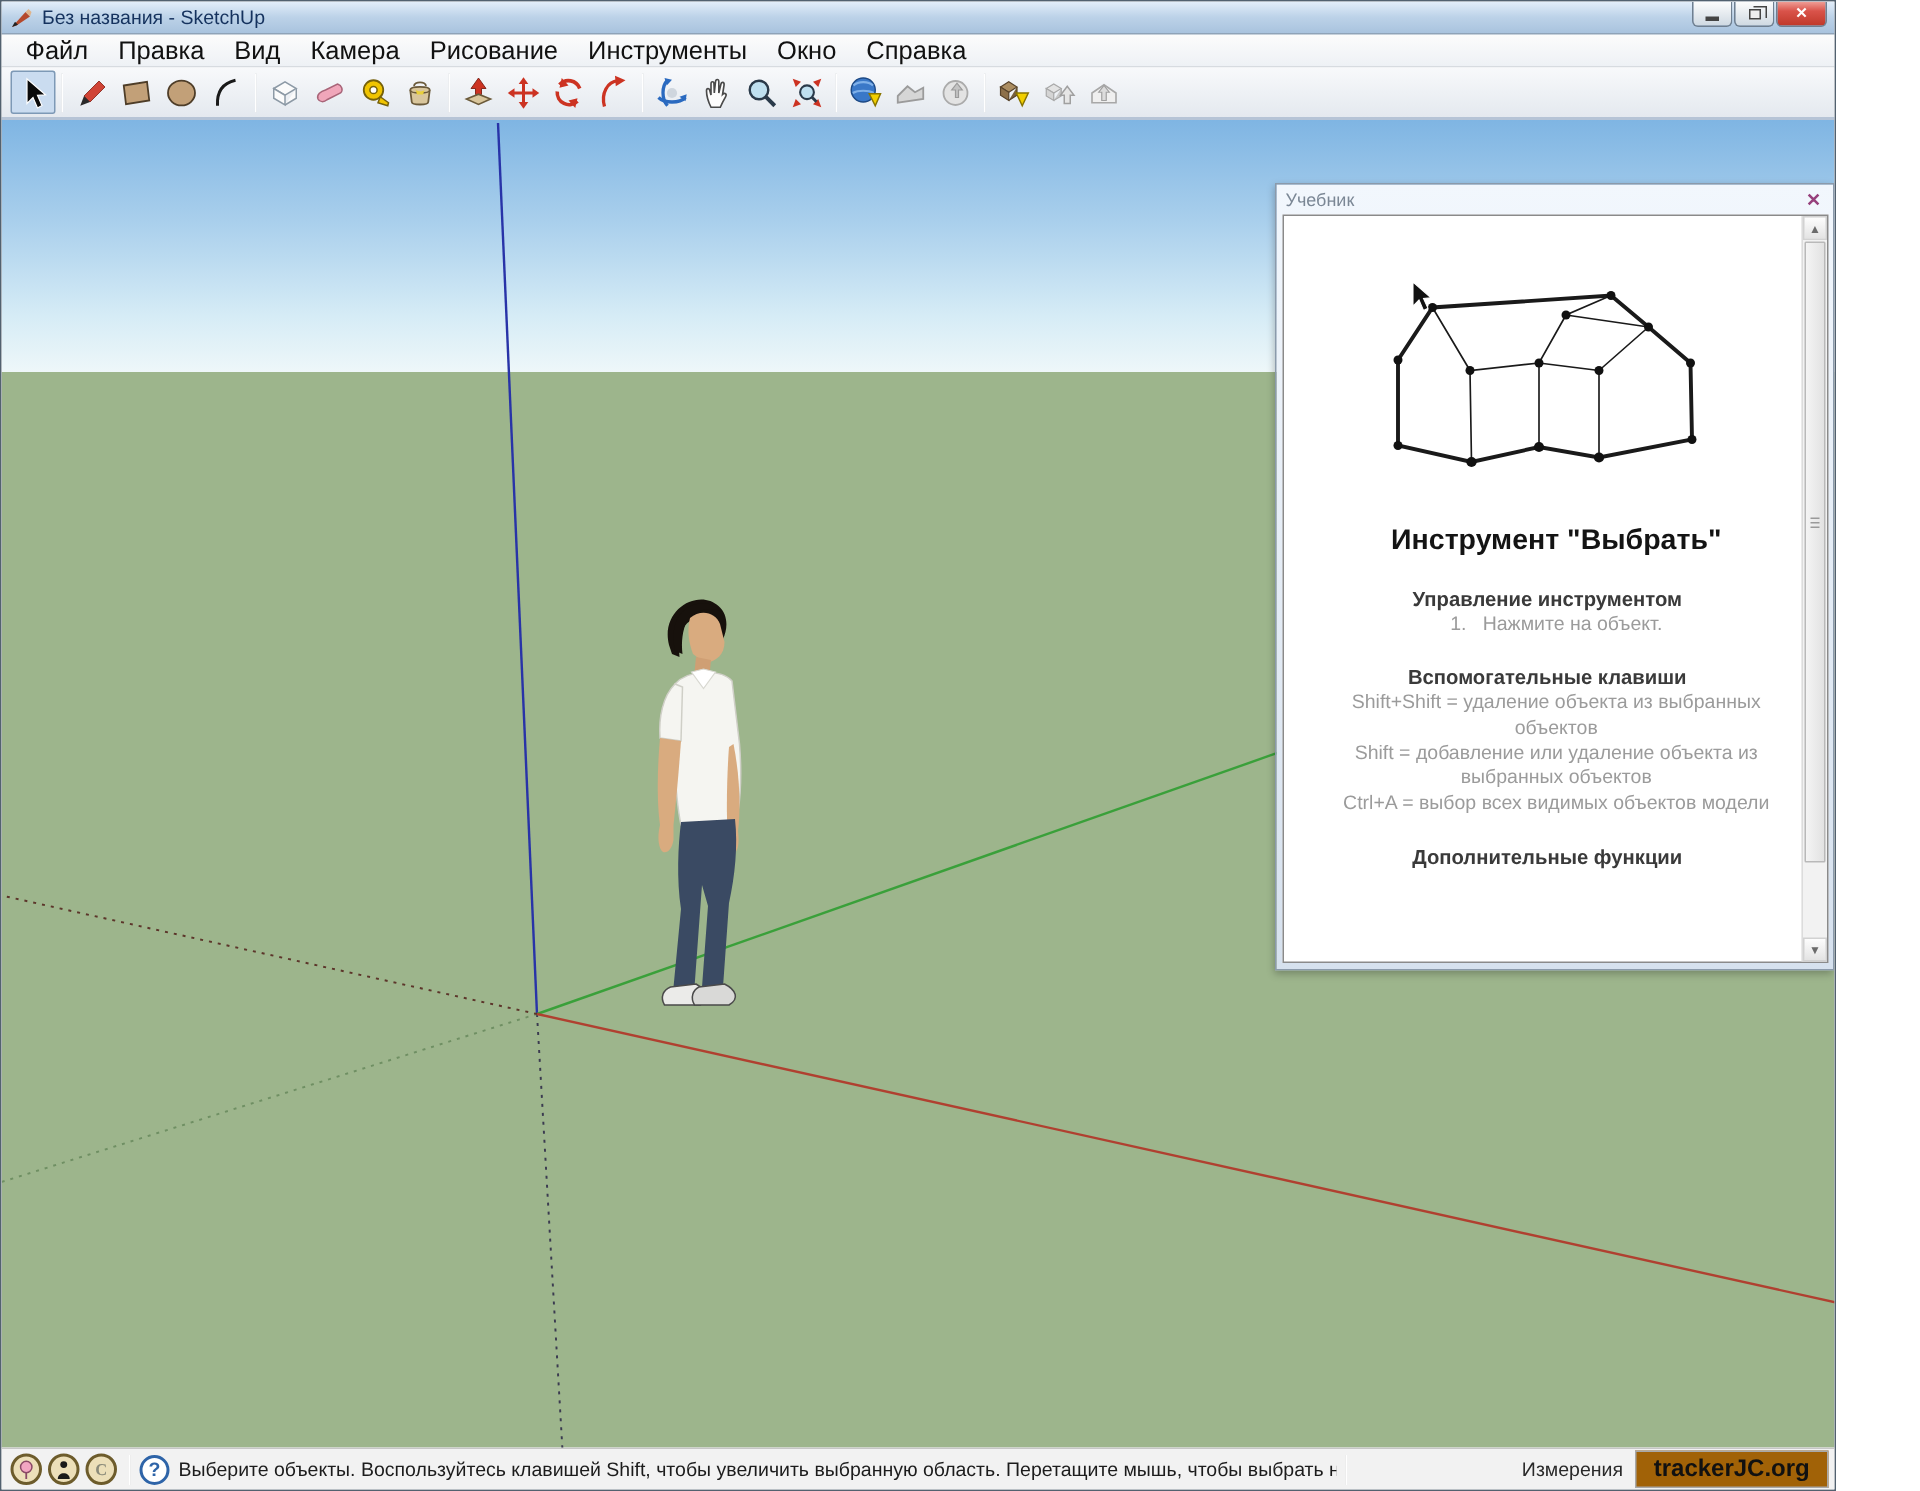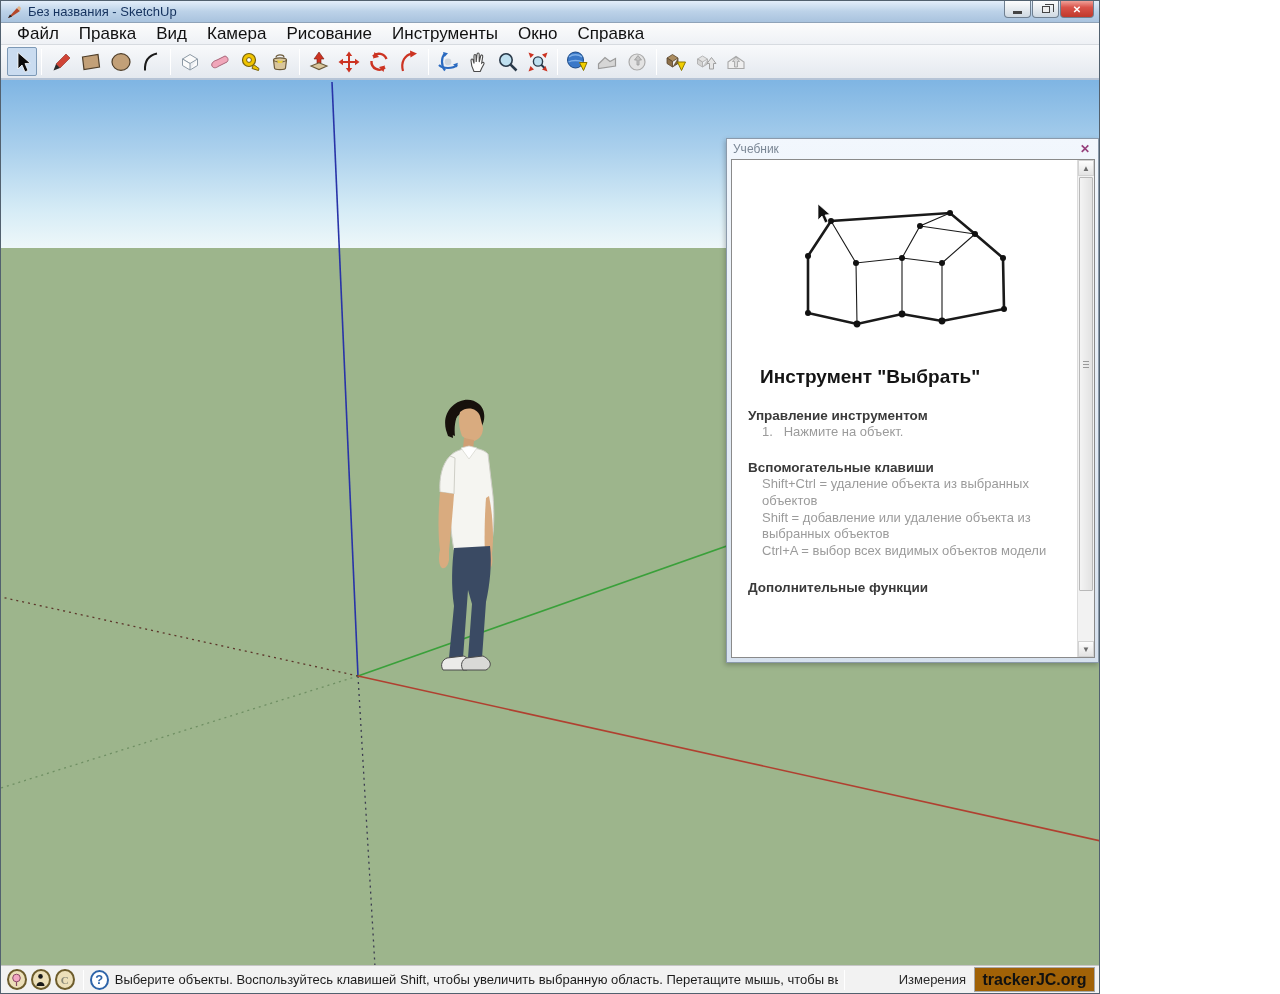--- a/index.html
+++ b/index.html
@@ -1,17 +1,17 @@
 <!DOCTYPE html>
 <html><head>
 <meta charset="utf-8">
 <style>
   * { box-sizing: border-box; margin: 0; padding: 0; }
   html,body { width:1280px; height:994px; font-family:"Liberation Sans", sans-serif; }
-  .window { width:1100px; height:994px; display:flex; flex-direction:column;
+  .window { width:1224px; height:994px; display:flex; flex-direction:column;
             border:1px solid #52616f; background:#fff; overflow:hidden; }
 
   
   .titlebar { height:22px; flex:0 0 22px; background:linear-gradient(#e3eefa,#bcd2e8 50%,#a9c3de);
               display:flex; align-items:center; padding:0 5px; position:relative;
               border-bottom:1px solid #8fa3b8; }
   .app-icon { width:16px; height:16px; display:inline-flex; }
   .win-title { font-size:13px; color:#15325e; margin-left:6px; }
   .win-controls { position:absolute; right:5px; top:0; display:flex; }
   .wbtn { width:27px; height:17px; border:1px solid #6f7f90; border-top:none;
@@ -41,23 +41,23 @@
 
   
   .viewport { position:relative; flex:1; overflow:hidden; }
   .sky { position:absolute; left:0; top:0; right:0; height:168px;
          background:linear-gradient(180deg,#7fb5e3 0%, #a9cfec 40%, #d6ecf6 78%, #eef7f9 100%); }
   .ground { position:absolute; left:0; top:168px; right:0; bottom:0; background:#9db58c; }
   .axes { position:absolute; left:0; top:0; }
   .person { position:absolute; left:408px; top:316px; }
 
   
-  .tutorial { position:absolute; top:58px; right:0; width:373px; height:525px;
+  .tutorial { position:absolute; top:42px; right:0; width:373px; height:525px;
               background:linear-gradient(#f2f7fd,#d6e1ee); border:1px solid #8b9aab;
-              box-shadow:-1px 2px 5px rgba(0,0,0,.25); }
+              box-shadow:-1px 2px 5px rgba(0,0,0,.25);text-align:center; }
   .tut-titlebar { height:19px; display:flex; align-items:center; justify-content:space-between;
                   padding:0 6px; font-size:12px; color:#7b8795; }
   .tut-close { width:14px; height:13px; display:flex; align-items:center; justify-content:center;
                font-size:12px; font-weight:bold; color:#96407c; }
   .tut-body { position:absolute; left:4px; right:3px; top:20px; bottom:4px;
               background:#fff; border:1px solid #8a8a8a; display:flex; overflow:hidden; }
   .tut-content { flex:1; overflow:hidden; padding:0 0 0 0; }
   .tut-house { display:block; margin:34px auto 10px auto; }
   .tut-heading { font-size:19px; font-weight:bold; color:#141414; margin:14px 10px 2px 28px; }
   .tut-desc { font-size:13px; color:#9b9b9b; line-height:1.25; margin:2px 14px 0 30px; }
@@ -360,21 +360,21 @@
                 <circle cx="152" cy="69" r="3"></circle>
             </g>
             <path d="M28,10 L28,26 L32,22 L35,29 L38,27.5 L35,21 L40,20.5 Z" fill="#111" stroke="#fff" stroke-width="0.7"></path>
           </svg>
           <div class="tut-heading">Инструмент "Выбрать"</div>
 
           <div class="tut-sec-heading">Управление инструментом</div>
           <div class="tut-line">1.&nbsp;&nbsp;&nbsp;Нажмите на объект.</div>
 
           <div class="tut-sec-heading">Вспомогательные клавиши</div>
-          <div class="tut-line">Shift+Ctrl = удаление объекта из выбранных объектов</div>
+          <div class="tut-line">Shift+Shift = удаление объекта из выбранных объектов</div>
           <div class="tut-line">Shift = добавление или удаление объекта из выбранных объектов</div>
           <div class="tut-line">Ctrl+A = выбор всех видимых объектов модели</div>
 
           <div class="tut-sec-heading">Дополнительные функции</div>
         </div>
         <div class="tut-scrollbar">
           <div class="sb-arrow">▲</div>
           <div class="sb-track">
             <div class="sb-thumb">
               <div class="sb-grip">

